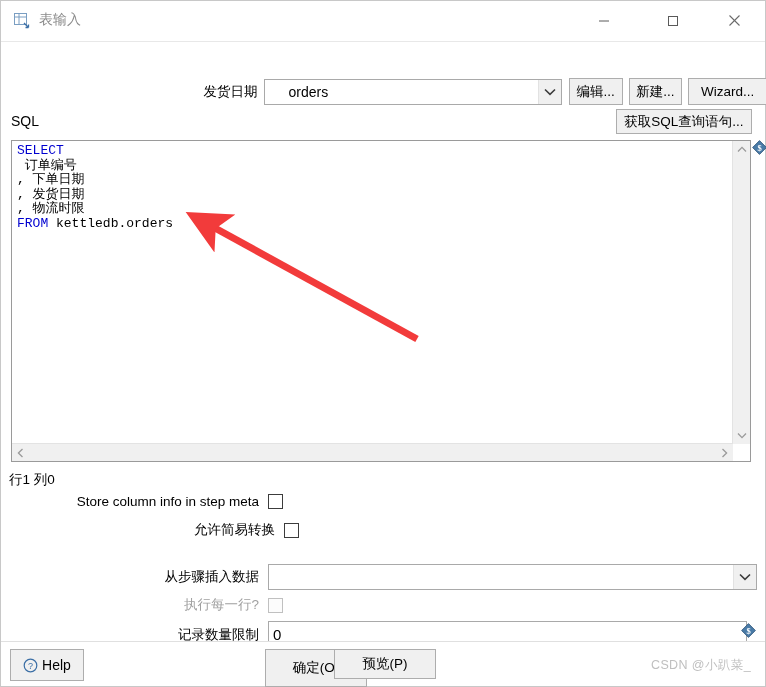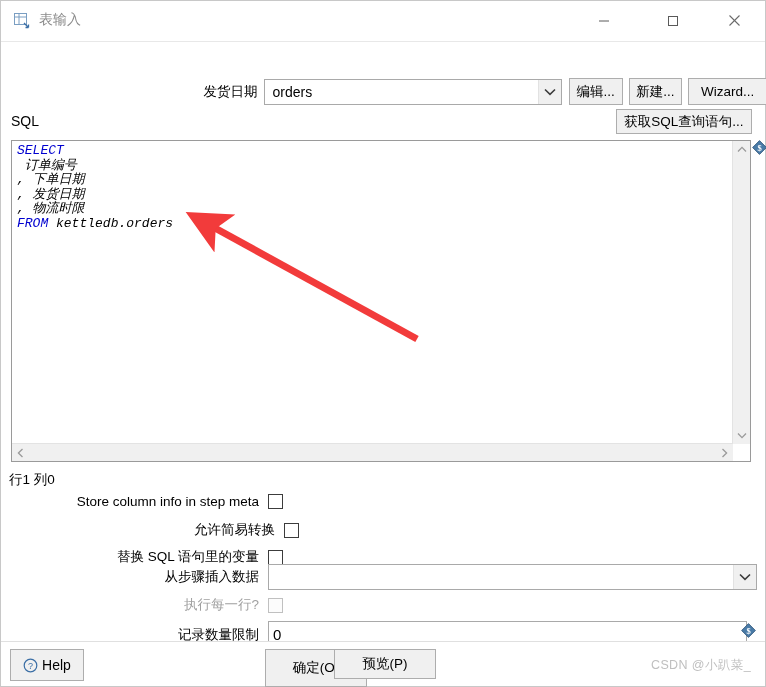--- a/index.html
+++ b/index.html
@@ -101,21 +101,21 @@
     box-sizing: border-box;
     border: 1px solid #a9a9a9;
     background: #ffffff;
     height: 26px;
     display: flex;
     align-items: center;
     position: relative;
   }
   .combo .cval {
     flex: 1;
-    padding-left: 8px;
+    padding-left: 24px;
     font-size: 14px;
     color: #000;
     white-space: nowrap;
     overflow: hidden;
   }
   .combo .carrow {
     width: 22px;
     height: 24px;
     background: #f0f0f0;
     display: flex;
@@ -158,21 +158,20 @@
   }
   #sql-box {
     position: absolute;
     left: 10px; top: 139px;
     width: 740px;
     height: 322px;
     box-sizing: border-box;
     border: 1px solid #9a9a9a;
     background: #ffffff;
     overflow: hidden;
-    font-style: italic;
   }
   #sql-text {
     position: absolute;
     left: 5px; top: 3px;
     font-family: "Liberation Mono", "DejaVu Sans Mono", monospace;
     font-size: 13px;
     line-height: 14.6px;
     white-space: pre;
     color: #000;
   }
@@ -363,24 +362,20 @@
   <div class="row" style="left:0; top:493px; width:640px;">
     <div class="lbl" style="width:258px;">Store column info in step meta</div>
     <span class="cb" style="margin-left:9px;"></span>
   </div>
 
   <div class="row" style="left:16px; top:520px; width:766px;">
     <div class="lbl" style="width:258px;">允许简易转换</div>
     <span class="cb" style="margin-left:9px;"></span>
   </div>
 
-  <div class="row" style="left:0; top:547px; width:766px;">
-    <div class="lbl" style="width:258px;">替换 SQL 语句里的变量</div>
-    <span class="cb" style="margin-left:9px;"></span>
-  </div>
 
   <div class="row" style="left:0; top:564px; width:766px;">
     <div class="lbl" style="width:258px; opacity:0;">.</div>
   </div>
 
   <div class="row" style="left:0; top:563px; width:766px;">
     <div class="lbl" style="width:258px;">从步骤插入数据</div>
     <div class="combo" style="margin-left:9px; width:489px;">
       <div class="cval"></div>
       <div class="carrow">

